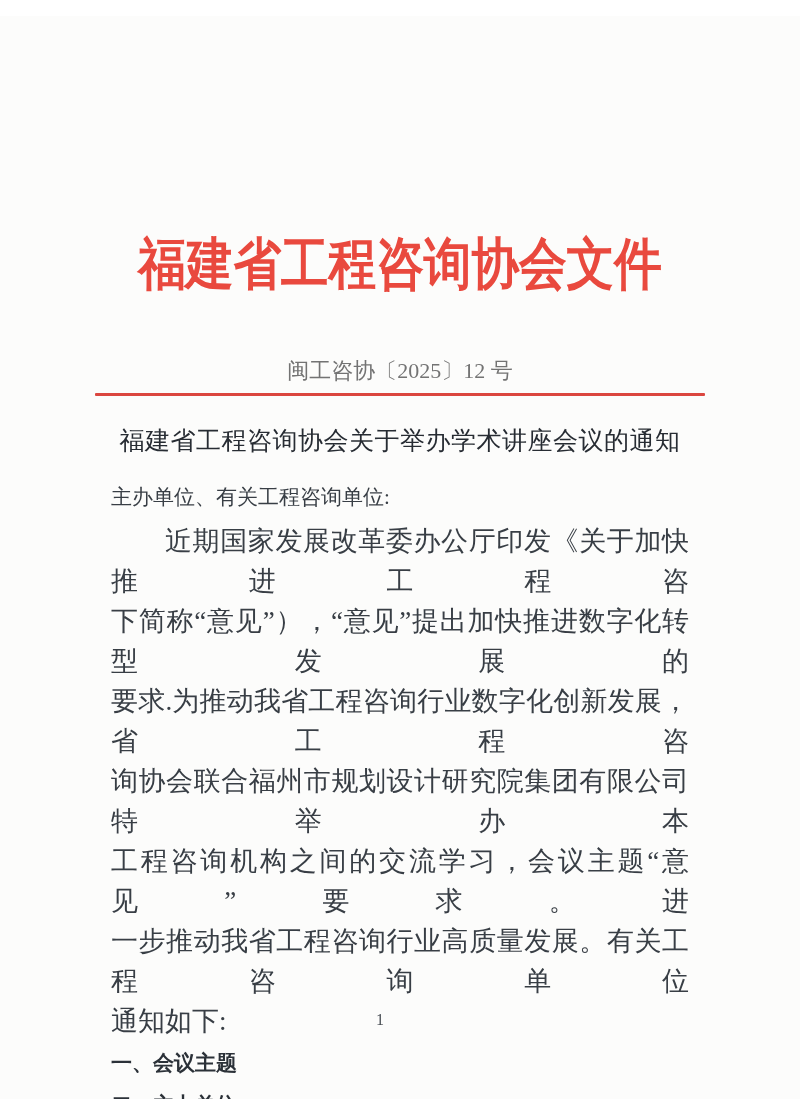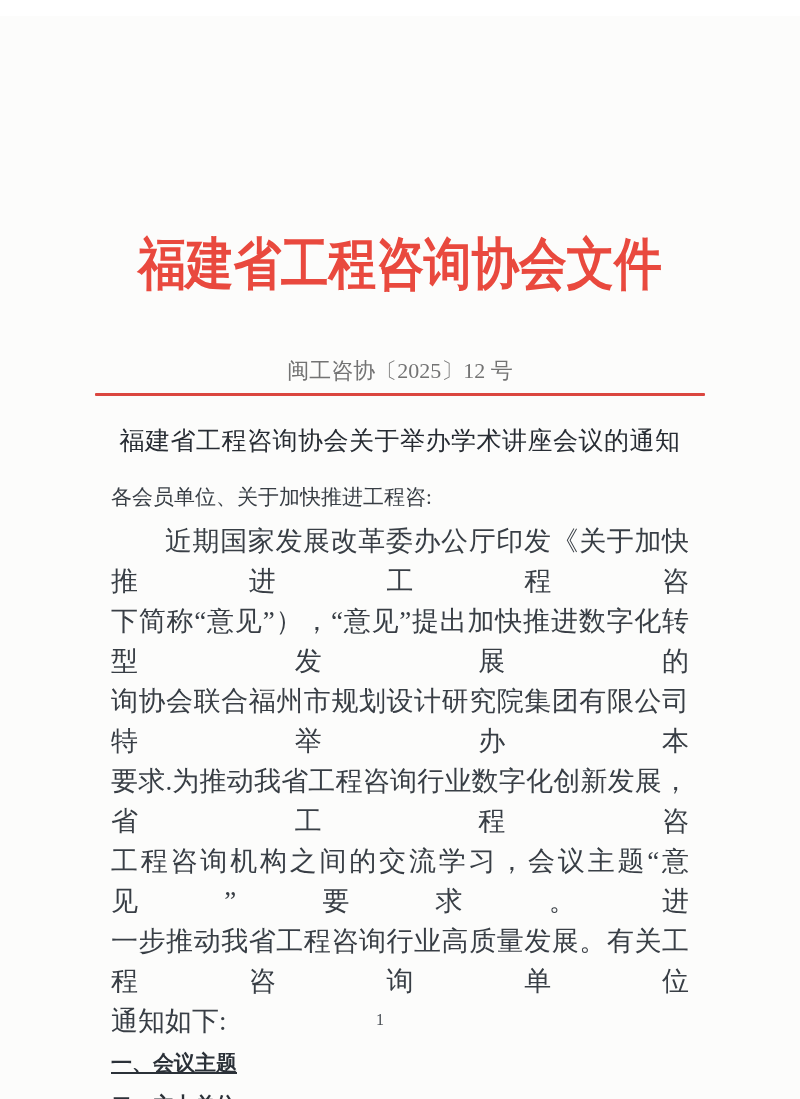--- a/index.html
+++ b/index.html
@@ -76,21 +76,20 @@
     text-align-last: justify;
     text-justify: inter-ideograph;
   }
   .first { text-indent: 2em; }
   .section-heading {
     margin-top: 2px;
     font-size: 21px;
     line-height: 40px;
     font-weight: 700;
     color: #2b3138;
-    text-decoration: underline;
   }
   .section-content {
     font-size: 21px;
     line-height: 40px;
     text-indent: 2em;
   }
   
   .page-footer {
     position: absolute;
     left: 0;
@@ -110,27 +109,27 @@
 
   <header class="letterhead">
     <h1 class="org-title">福建省工程咨询协会文件</h1>
     <div class="doc-number">闽工咨协〔2025〕12 号</div>
     <div class="red-divider"></div>
   </header>
 
   <main class="doc-body">
     <h2 class="notice-title">福建省工程咨询协会关于举办学术讲座会议的通知</h2>
 
-    <p class="salutation">各会员单位、关于加快推进工程咨:</p>
+    <p class="salutation">主办单位、有关工程咨询单位:</p>
 
     <div class="paragraph">
       <div class="line jline first">近期国家发展改革委办公厅印发《关于加快推进工程咨</div>
       <div class="line jline">下简称“意见”），“意见”提出加快推进数字化转型发展的</div>
+      <div class="line jline">要求.为推动我省工程咨询行业数字化创新发展，省工程咨</div>
       <div class="line jline">询协会联合福州市规划设计研究院集团有限公司特举办本</div>
-      <div class="line jline">要求.为推动我省工程咨询行业数字化创新发展，省工程咨</div>
       <div class="line jline">工程咨询机构之间的交流学习，会议主题“意见”要求。进</div>
       <div class="line jline">一步推动我省工程咨询行业高质量发展。有关工程咨询单位</div>
       <div class="line">通知如下:</div>
     </div>
 
     <div class="section">
       <div class="section-heading">一、会议主题</div>
     </div>
 
     <div class="section">

